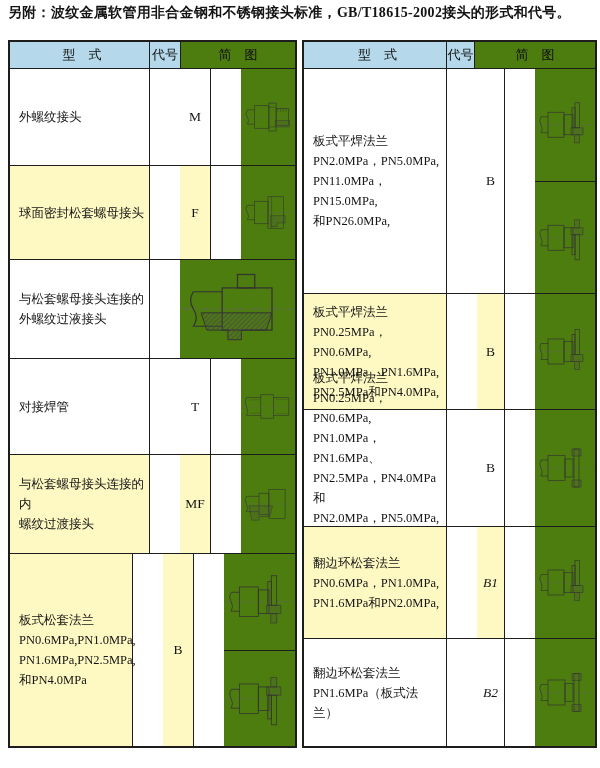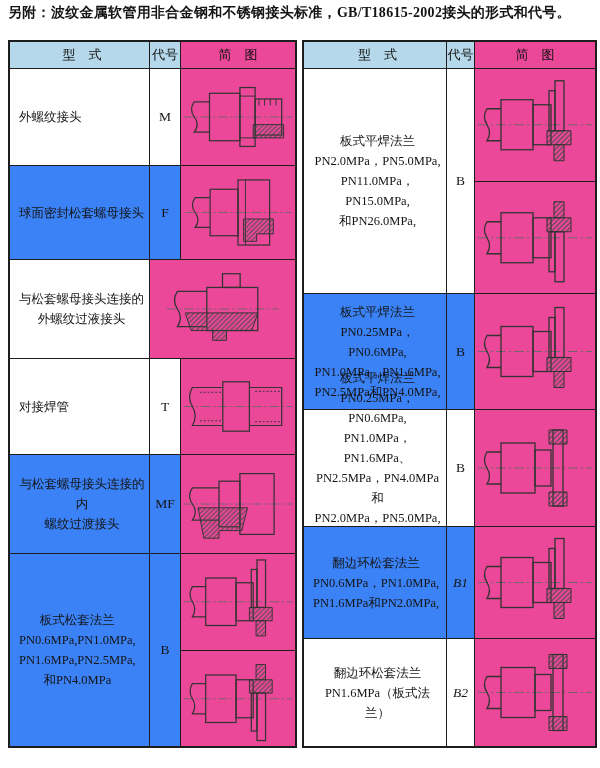--- a/index.html
+++ b/index.html
@@ -6,44 +6,44 @@
   body{
     width:600px;height:768px;position:relative;background:#ffffff;
     font-family:"Liberation Serif","DejaVu Serif",serif;color:#111;
     overflow:hidden;
   }
   .title{
     position:absolute;left:8px;top:4px;width:586px;
     font-size:14px;font-weight:bold;color:#141414;letter-spacing:.3px;
     white-space:nowrap;
   }
-  .tables{position:absolute;left:8px;top:40px;display:flex;gap:5px;text-align:center;}
+  .tables{position:absolute;left:8px;top:40px;display:flex;gap:5px;}
   .jtable{border:2px solid #1d1d1d;background:#fff;}
   .row{display:flex;box-sizing:border-box;}
-  .row + .row{border-top:1.5px solid #1d1d1d;}
+  .row + .row{border-top:1.5px solid #1d1d1d;gap:30px;}
   .cell{box-sizing:border-box;}
   .cell.type{
     border-right:1.5px solid #1d1d1d;display:flex;align-items:center;
     padding:4px 4px 4px 9px;font-size:12.5px;line-height:1.6;
     white-space:pre-line;color:#141414;
   }
   .cell.code{
     border-right:1.5px solid #1d1d1d;display:flex;align-items:center;
     justify-content:center;font-size:13.5px;color:#141414;
   }
-  .cell.diag{flex:1;display:flex;flex-direction:column;background:#ec4899;}
+  .cell.diag{flex:1;display:flex;flex-direction:column;background:#4d7c0f;}
   .diag-box{flex:1;position:relative;min-height:0;}
   .diag-box + .diag-box{border-top:1.5px solid #1d1d1d;}
   .diag-box svg{position:absolute;inset:0;width:100%;height:100%;}
   .row.header{background:#b5d9ea;}
   .row.header .cell{
     display:flex;align-items:center;justify-content:center;
     font-size:13px;color:#101010;
   }
-  .hl{background:#3b82f6;}
+  .hl{background:#fef9c3;}
 </style>
 </head>
 <body>
 
 <svg style="position:absolute;width:0;height:0" aria-hidden="true">
   <defs>
     <pattern id="hx" patternUnits="userSpaceOnUse" width="5" height="5">
       <path d="M0 5 L5 0" stroke="#4a4a4a" stroke-width="1.1"></path>
       <path d="M-1 1 L1 -1" stroke="#4a4a4a" stroke-width="1.1"></path>
       <path d="M4 6 L6 4" stroke="#4a4a4a" stroke-width="1.1"></path>
@@ -141,21 +141,21 @@
               <line x1="3" y1="50" x2="117" y2="50" stroke="#666" stroke-width="0.9" stroke-dasharray="10 3 2 3"></line>
               <path d="M 40 33 H 12 q -6 8.5 0 17 q 6 8.5 0 17 H 40" stroke="#333" stroke-width="1.3" fill="none"></path>
               <rect x="40" y="26" width="22" height="48" stroke="#333" stroke-width="1.3" fill="none"></rect>
               <rect x="62" y="18" width="36" height="64" stroke="#333" stroke-width="1.3" fill="none"></rect>
               <path d="M 18 54 H 70 L 64 78 H 40 v 8 h -16 z" fill="url(#hx)" stroke="#333" stroke-width="1"></path>
             </svg>
           </div>
         </div>
       </div>
       <div class="row" style="height: 193px;">
-        <div class="cell type hl" style="width: 140px;">板式松套法兰
+        <div class="cell type hl" style="width: 123px;">板式松套法兰
 PN0.6MPa,PN1.0MPa,
 PN1.6MPa,PN2.5MPa,
 和PN4.0MPa</div>
         <div class="cell code hl" style="width: 31px;">B</div>
         <div class="cell diag">
           <div class="diag-box">
             <svg viewBox="0 0 120 100" preserveAspectRatio="xMidYMid meet">
               <line x1="3" y1="50" x2="117" y2="50" stroke="#666" stroke-width="0.9" stroke-dasharray="10 3 2 3"></line>
               <path d="M 26 34 H 12 q -5 8 0 16 q 5 8 0 16 H 26" stroke="#333" stroke-width="1.3" fill="none"></path>
               <rect x="26" y="25" width="32" height="50" stroke="#333" stroke-width="1.3" fill="none"></rect>

